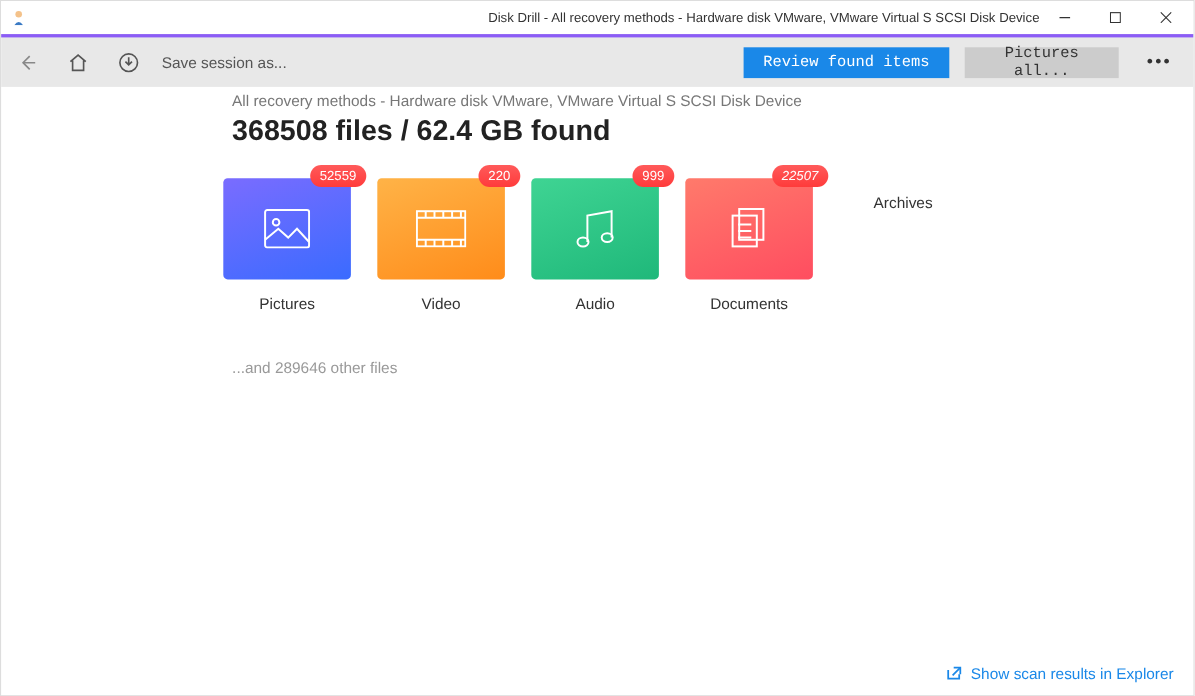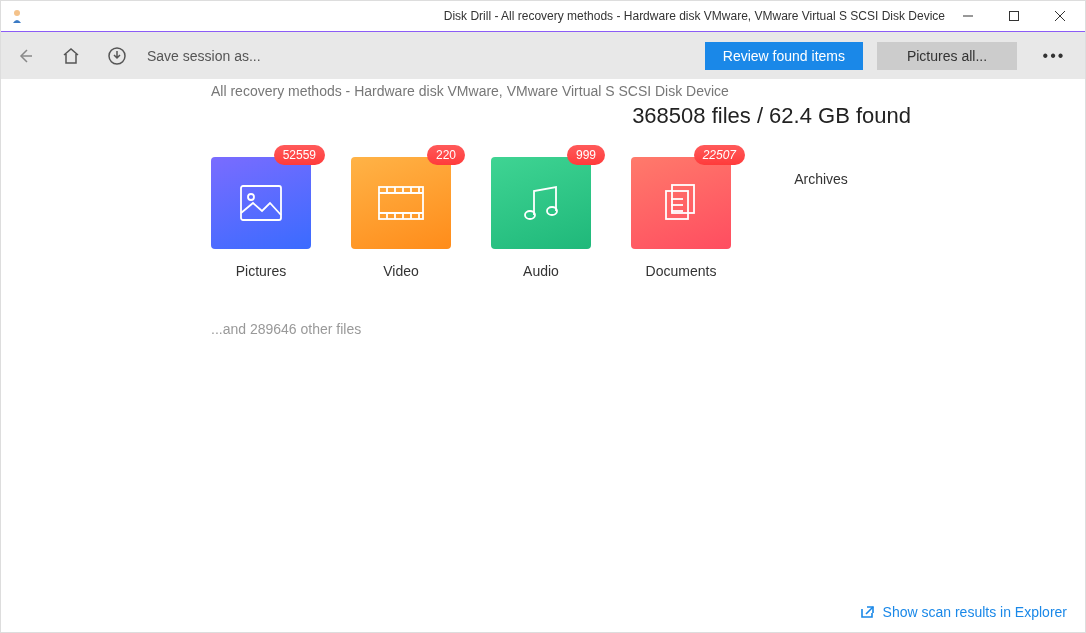--- a/index.html
+++ b/index.html
@@ -35,21 +35,21 @@
   .win-btn {
     width: 46px; height: 30px;
     display: flex; align-items: center; justify-content: center;
     cursor: pointer;
   }
 
   
   .toolbar {
     height: 48px;
     background: #e8e8e8;
-    border-top: 1px solid #8b5cf6;
+    border-top: 3px solid #8b5cf6;
     display: flex;
     align-items: center;
     padding: 0 8px;
     gap: 14px;
   }
   .tool-icon {
     width: 32px; height: 32px;
     display: flex; align-items: center; justify-content: center;
     cursor: pointer;
     color: #555;
@@ -60,20 +60,21 @@
     cursor: pointer;
     flex: 1;
   }
   .btn {
     padding: 0 18px;
     height: 28px;
     display: flex; align-items: center;
     font-size: 14px;
     cursor: pointer;
     border: none;
+    font-family: Liberation Mono, monospace;
   }
   .btn-primary { background: #1a88e8; color: #fff; }
   .btn-secondary { background: #ccc; color: #333; width: 140px; justify-content: center; }
   .more-btn {
     width: 46px; height: 36px;
     display: flex; align-items: center; justify-content: center;
     cursor: pointer;
     color: #333;
     font-size: 16px;
     letter-spacing: 2px;
@@ -88,41 +89,40 @@
   .content-inner {
     margin-left: 210px;
     max-width: 700px;
   }
   .subtitle {
     font-size: 14px;
     color: #777;
     margin-bottom: 4px;
   }
   .headline {
-    font-size: 22px;
+    font-size: 26px;
     color: #222;
-    font-weight: 400;
+    font-weight: 700;
     margin-bottom: 28px;
-    text-align: right;
   }
 
   .categories {
     display: flex;
     gap: 40px;
   }
   .cat {
     width: 100px;
     display: flex;
     flex-direction: column;
     align-items: center;
     cursor: pointer;
     position: relative;
   }
   .cat-tile {
-    width: 100px; height: 92px;
+    width: 116px; height: 92px;
     border-radius: 4px;
     display: flex; align-items: center; justify-content: center;
     position: relative;
   }
   .cat-badge {
     position: absolute;
     top: -12px; right: -14px;
     background: linear-gradient(180deg, #ff5a5a, #ff3b3b);
     color: #fff;
     font-size: 12px;

